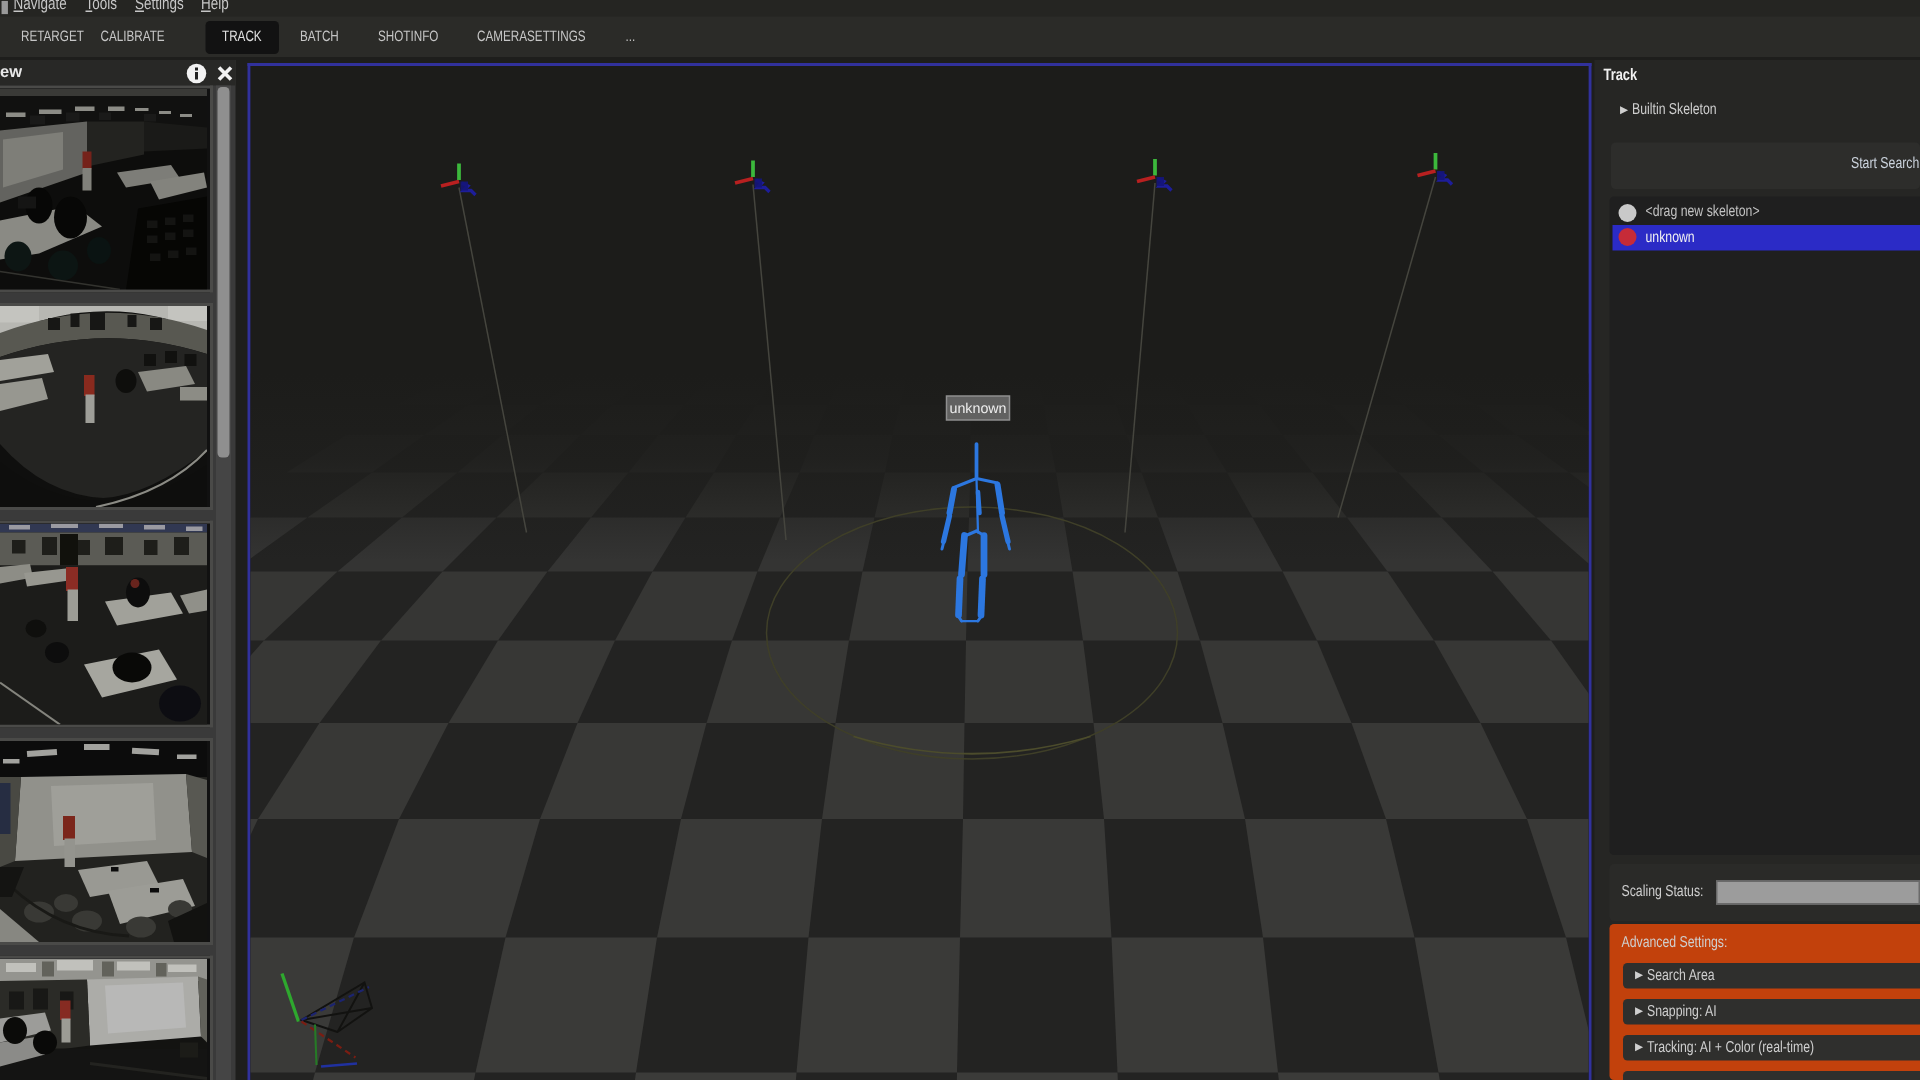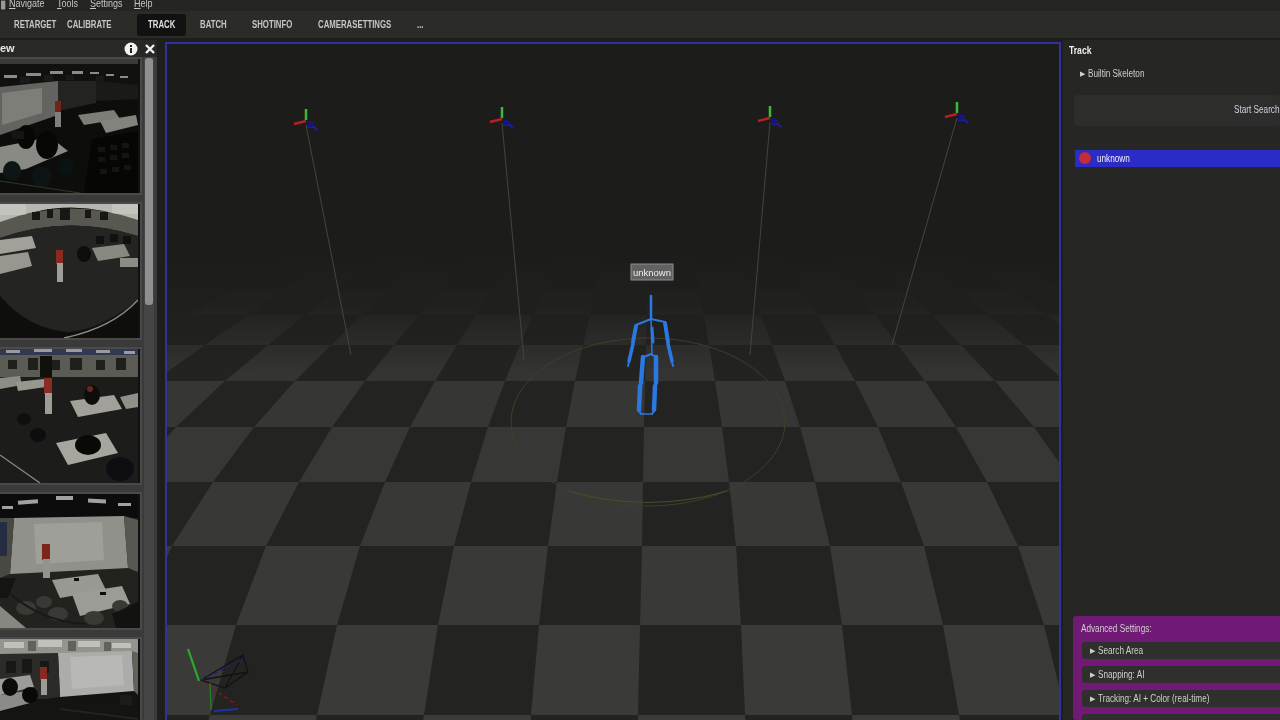--- a/index.html
+++ b/index.html
@@ -2,21 +2,21 @@
 <html><head><meta charset="utf-8">
 <style>
 * { margin:0; padding:0; box-sizing:border-box; }
 html,body { width:1280px; height:720px; overflow:hidden; background:#242421;
   font-family:"Liberation Sans",sans-serif; }
 .abs { position:absolute; }
 .cx { display:inline-block; transform:scaleX(0.78); transform-origin:0 50%; white-space:nowrap; }
 #menubar { left:0; top:0; width:1280px; height:11px; background:#252522; color:#c6c6c6; font-size:11.5px; }
 #menubar span.m { position:absolute; top:-3px; }
 #tabbar { left:0; top:11px; width:1280px; height:27px; background:#2b2b28; color:#c6c6c6;
-  font-size:10px; font-weight:bold; }
+  font-size:10px; font-weight:normal; }
 .tab { position:absolute; top:0; height:27px; line-height:27px; }
 #tab-active { position:absolute; left:137px; top:3px; width:49px; height:22px;
   background:#121212; border-radius:3px; }
 #substrip { left:0; top:38px; width:1280px; height:682px; background:#1e1e1c; }
 #sidebar { left:0; top:40px; width:157px; height:680px; background:#3a3a3a; }
 #sidehdr { left:0; top:40px; width:157px; height:17px; background:#282826; }
 #sidehdr .t { position:absolute; left:0; top:2px; color:#e8e8e8; font-size:11px; font-weight:bold; }
 #sbtrack { left:144px; top:57px; width:10px; height:663px; background:#454545; }
 #sbthumb { left:145px; top:58px; width:8px; height:247px; background:#8f8f8f; border-radius:3px; }
 .thumb { position:absolute; left:0; width:142px; height:138px; background:#111; border:2px solid #4a4a48; border-left:none; overflow:hidden; }
@@ -24,21 +24,21 @@
 #vp { left:165px; top:42px; width:896px; height:678px; background:#1c1c1a;
   border:2px solid #31319c; border-bottom:none; }
 #rp { left:1063px; top:40px; width:217px; height:680px; background:#262624; color:#cfcfcf; font-size:10.5px; }
 #rp .hdr { position:absolute; left:6px; top:4px; color:#f0f0f0; font-weight:bold; font-size:11px; }
 .rowbox { position:absolute; background:#2d2d2b; border-radius:3px; }
 .arrow { font-size:7px; position:relative; top:-1.5px; color:#cfcfcf; }
 #list { position:absolute; left:10px; top:91px; width:207px; height:439px; background:#1f1f1f; border-radius:3px 0 0 3px; }
 #selrow { position:absolute; left:12px; top:110px; width:205px; height:17px; background:#2b2bc6; }
 .dot { position:absolute; width:12px; height:12px; border-radius:50%; }
 #scaling { position:absolute; left:10px; top:536px; width:207px; height:38px; background:#2a2a28; border-radius:3px 0 0 3px; }
-#advbox { position:absolute; left:10px; top:576px; width:207px; height:104px; background:#701a75; border-radius:3px 0 0 3px; }
+#advbox { position:absolute; left:10px; top:576px; width:207px; height:104px; background:#c2410c; border-radius:3px 0 0 3px; }
 .advrow { position:absolute; left:9px; width:198px; height:17px; background:#2f2f2d; border-radius:3px 0 0 3px; }
 </style></head>
 <body>
 <div class="abs" id="substrip"></div>
 <div class="abs" id="menubar">
   <span class="m" style="left:0px;color:#999">▮</span>
   <span class="m" style="left:9px"><span class="cx"><u>N</u>avigate</span></span>
   <span class="m" style="left:57px"><span class="cx"><u>T</u>ools</span></span>
   <span class="m" style="left:90px"><span class="cx"><u>S</u>ettings</span></span>
   <span class="m" style="left:134px"><span class="cx"><u>H</u>elp</span></span>
@@ -418,23 +418,31 @@
     <rect x="464" y="220" width="42" height="16" fill="#696969" fill-opacity="0.9" stroke="#8f8f8f" stroke-width="1"></rect>
     <text x="485" y="231.5" fill="#ededed" font-size="9.5" text-anchor="middle" font-family="Liberation Sans">unknown</text>
   </g>
 </svg>
 </div>
 <div class="abs" id="rp">
   <div class="hdr"><span class="cx">Track</span></div>
   <div style="position:absolute;left:17px;top:27px"><span class="arrow">▶</span>&nbsp;<span class="cx">Builtin Skeleton</span></div>
   <div class="rowbox" style="left:11px;top:55px;width:206px;height:31px"></div>
   <div style="position:absolute;left:171px;top:63px;color:#ccd4de;width:100px"><span class="cx">Start Search</span></div>
+  <div id="list">
+    <div class="dot" style="left:6px;top:5px;background:#c9c9c9"></div>
+    <div style="position:absolute;left:24px;top:4px;color:#c2c2c2"><span class="cx">&lt;drag new skeleton&gt;</span></div>
+  </div>
   <div id="selrow">
     <div class="dot" style="left:4px;top:2px;background:#c62b38"></div>
     <div style="position:absolute;left:22px;top:2px;color:#f2f2f2"><span class="cx">unknown</span></div>
+  </div>
+  <div id="scaling">
+    <span style="position:absolute;left:8px;top:12px"><span class="cx">Scaling Status:</span></span>
+    <div style="position:absolute;left:71px;top:11px;width:136px;height:16px;background:#9c9c9c;border:1px solid #6a6a6a"></div>
   </div>
   <div id="advbox">
     <span style="position:absolute;left:8px;top:6px"><span class="cx">Advanced Settings:</span></span>
     <div class="advrow" style="top:26px">
         <span style="position:absolute;left:8px;top:2px"><span class="arrow">▶</span>&nbsp;<span class="cx">Search Area</span></span>
       </div>
     <div class="advrow" style="top:50px">
         <span style="position:absolute;left:8px;top:2px"><span class="arrow">▶</span>&nbsp;<span class="cx">Snapping: AI</span></span>
       </div>
     <div class="advrow" style="top:74px">

